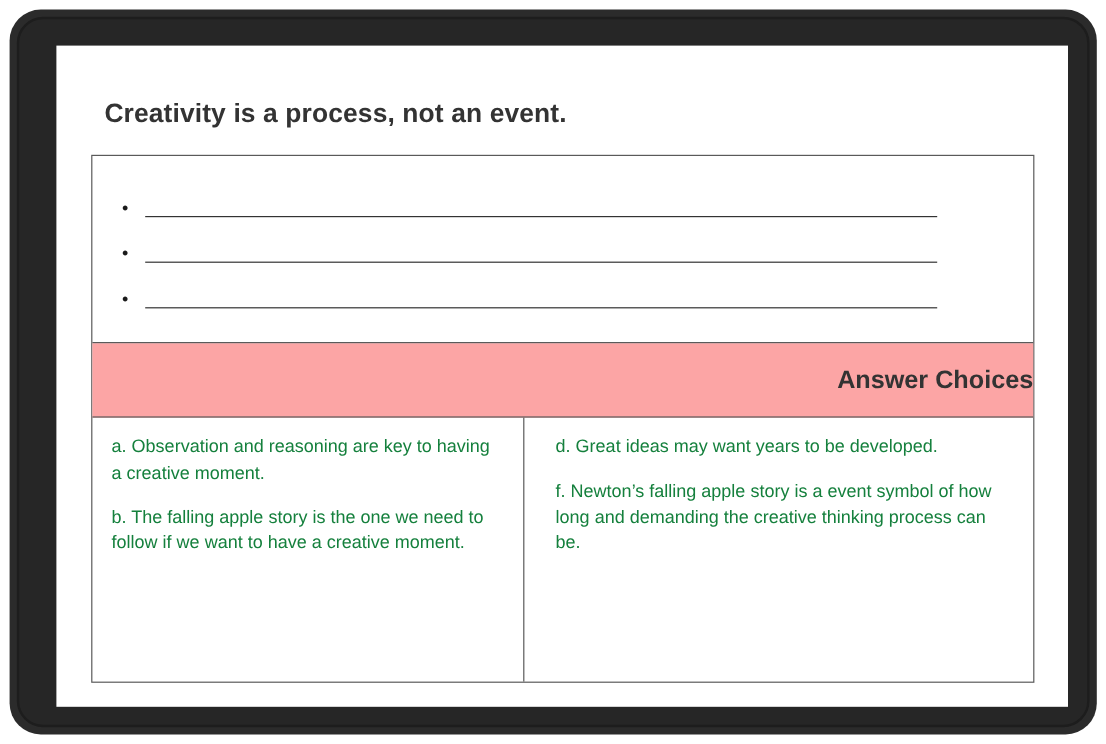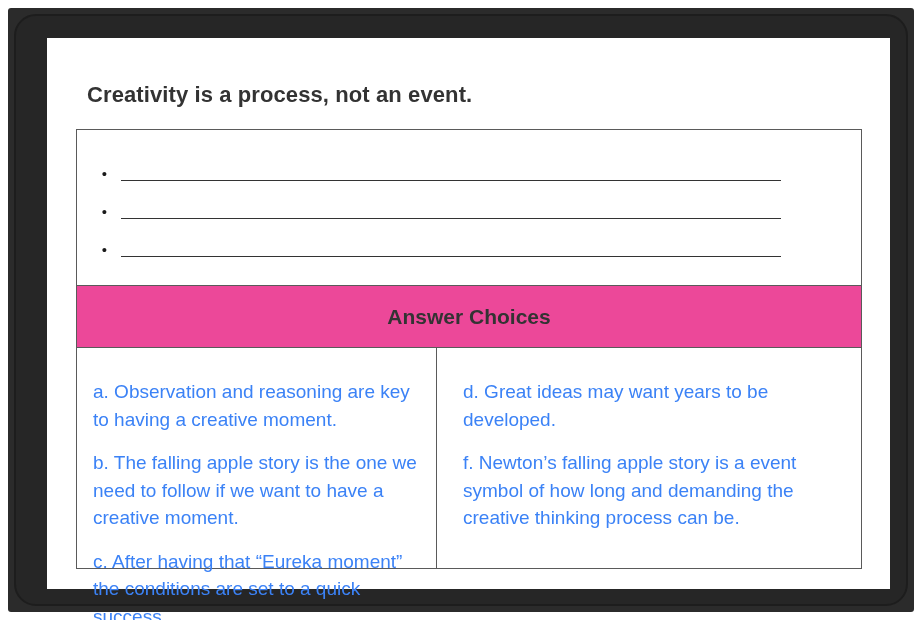--- a/index.html
+++ b/index.html
@@ -15,21 +15,21 @@
   }
 
   
   .frame {
     position: absolute;
     left: 8px;
     top: 8px;
     width: 906px;
     height: 604px;
     background: #2b2b2b;
-    border-radius: 3px;
+    border-radius: 26px;
     box-sizing: border-box;
   }
   .frame-inner {
     position: absolute;
     left: 6px;
     top: 6px;
     right: 6px;
     bottom: 6px;
     border-radius: 22px;
     border: 2px solid #1d1d1d;
@@ -98,25 +98,25 @@
     height: 0;
     border-bottom: 1px solid #333333;
     margin-left: 6px;
     position: relative;
     top: 7px;
   }
 
   
   .answer-header {
     height: 62px;
-    background: #ec4899;
+    background: #fca5a5;
     border-bottom: 1px solid #5a5a5a;
     display: flex;
     align-items: center;
-    justify-content: center;
+    justify-content: flex-end;
     box-sizing: border-box;
   }
   .answer-header span {
     font-size: 21px;
     font-weight: bold;
     color: #333333;
   }
 
   
   .choices {
@@ -130,24 +130,24 @@
   }
   .col-left {
     width: 360px;
     border-right: 1px solid #5a5a5a;
   }
   .col-right {
     flex: 1;
     padding-left: 26px;
   }
   .choice {
-    font-size: 19px;
+    font-size: 15px;
     line-height: 1.45;
-    color: #3b82f6;
-    margin: 16px 0 15px 0;
+    color: #15803d;
+    margin: 0 0 15px 0;
   }
   .choice:last-child { margin-bottom: 0; }
 </style>
 </head>
 <body>
 
 <div class="frame">
   <div class="frame-inner"></div>
 
   <div class="page">
@@ -172,21 +172,20 @@
       </div>
 
       <div class="answer-header">
         <span>Answer Choices</span>
       </div>
 
       <div class="choices">
         <div class="col col-left">
           <p class="choice">a. Observation and reasoning are key to having a creative moment.</p>
           <p class="choice">b. The falling apple story is the one we need to follow if we want to have a creative moment.</p>
-          <p class="choice">c. After having that “Eureka moment” the conditions are set to a quick success.</p>
         </div>
         <div class="col col-right">
           <p class="choice">d. Great ideas may want years to be developed.</p>
           <p class="choice">f. Newton’s falling apple story is a event symbol of how long and demanding the creative thinking process can be.</p>
         </div>
       </div>
 
     </div>
   </div>
 </div>

